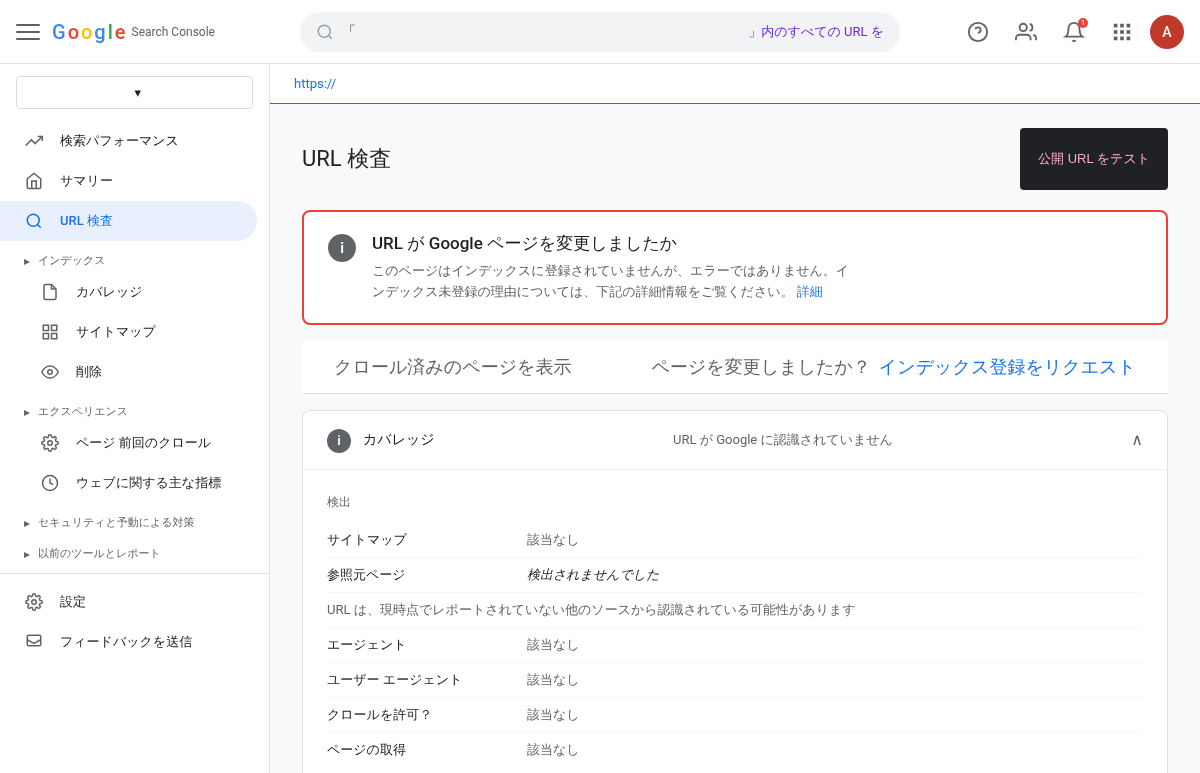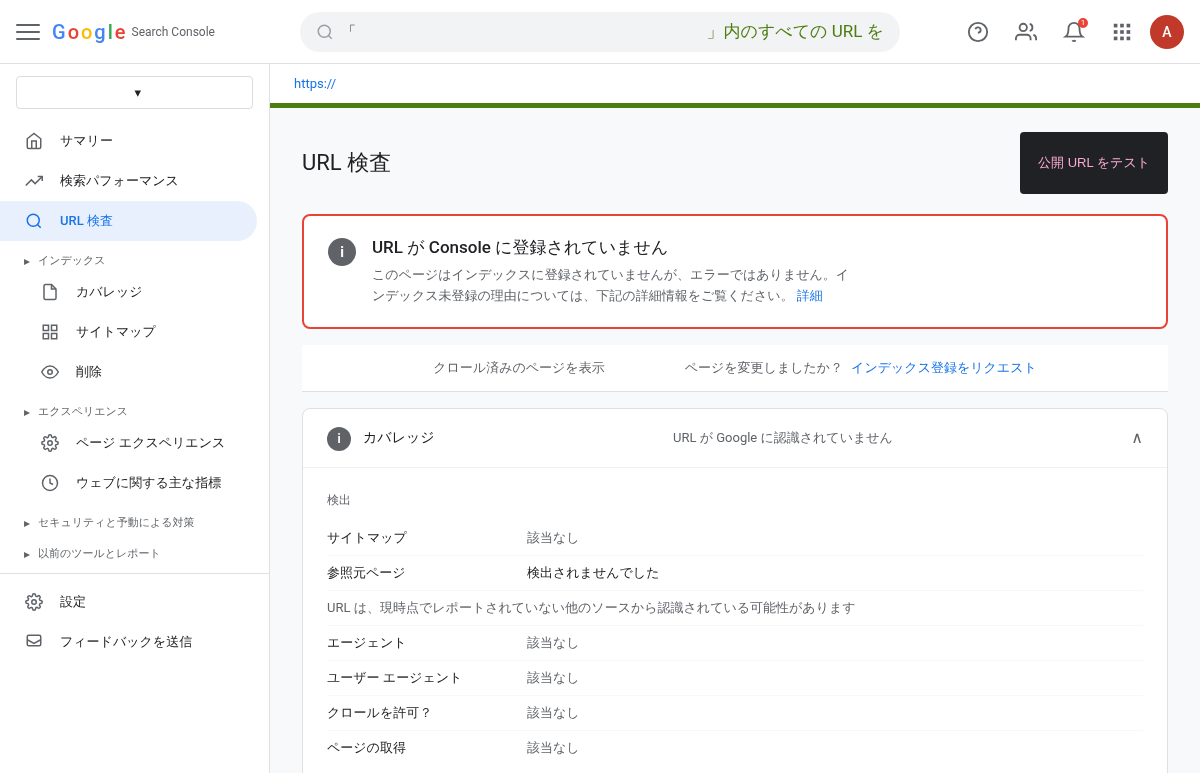--- a/index.html
+++ b/index.html
@@ -52,21 +52,21 @@
       padding: 0 16px;
       height: 40px;
       max-width: 600px;
       margin: 0 24px;
     }
     .search-bar input {
       border: none; background: transparent; outline: none;
       font-size: 14px; flex: 1; color: #202124;
     }
     .search-hint {
-      font-size: 17px; color: #4d7c0f; white-space: nowrap;
+      font-size: 13px; color: #6d28d9; white-space: nowrap;
     }
 
     .header-actions {
       display: flex; align-items: center; gap: 8px; margin-left: auto;
     }
     .icon-btn {
       width: 40px; height: 40px;
       border-radius: 50%;
       display: flex; align-items: center; justify-content: center;
       cursor: pointer;
@@ -163,21 +163,21 @@
       margin-left: 270px;
       margin-top: 64px;
       padding: 0;
       background: #f8f9fa;
       min-height: calc(100vh - 64px);
     }
 
     .url-bar {
       background: #fff;
       padding: 12px 24px;
-      border-bottom: 5px solid #4d7c0f;
+      border-bottom: 1px solid #4d7c0f;
       font-size: 13px;
       color: #1a73e8;
     }
 
     .content-area {
       padding: 24px 32px;
     }
 
     .page-header {
       display: flex;
@@ -243,21 +243,21 @@
       background: #fff;
       padding: 14px 24px;
       display: flex;
       align-items: center;
       justify-content: center;
       gap: 80px;
       border-bottom: 1px solid #e0e0e0;
       margin-bottom: 16px;
     }
     .action-link {
-      font-size: 13px;
+      font-size: 18px;
       color: #5f6368;
       cursor: pointer;
       text-decoration: none;
     }
     .action-link-group {
       display: flex; align-items: center; gap: 8px;
     }
 
     
     .coverage-card {
@@ -307,21 +307,21 @@
       width: 200px;
       font-size: 13px;
       color: #202124;
       flex-shrink: 0;
     }
     .data-value {
       font-size: 13px;
       color: #202124;
     }
     .data-value.empty { color: #5f6368; }
-    .data-value.found { color: #202124; }
+    .data-value.found { color: #202124; font-style: italic; }
     .data-value.url-note {
       font-size: 13px;
       color: #5f6368;
     }
   </style>
 </head>
 <body>
 
 <header class="header">
   <div class="header-left">
@@ -392,34 +392,34 @@
 
 <nav class="sidebar">
   <div class="property-selector">
     <span></span>
     <span class="chevron-down">▾</span>
   </div>
 
   <div class="nav-item">
     <span class="nav-icon">
       <svg width="18" height="18" viewBox="0 0 24 24" fill="none" stroke="#5f6368" stroke-width="2">
+          <polyline points="23 6 13.5 15.5 8.5 10.5 1 18"></polyline>
+          <polyline points="17 6 23 6 23 12"></polyline>
+        </svg>
+    </span>
+    <span>検索パフォーマンス</span>
+  </div>
+  <div class="nav-item">
+    <span class="nav-icon">
+      <svg width="18" height="18" viewBox="0 0 24 24" fill="none" stroke="#5f6368" stroke-width="2">
           <path d="M3 9l9-7 9 7v11a2 2 0 0 1-2 2H5a2 2 0 0 1-2-2z"></path>
           <polyline points="9 22 9 12 15 12 15 22"></polyline>
         </svg>
     </span>
     <span>サマリー</span>
-  </div>
-  <div class="nav-item">
-    <span class="nav-icon">
-      <svg width="18" height="18" viewBox="0 0 24 24" fill="none" stroke="#5f6368" stroke-width="2">
-          <polyline points="23 6 13.5 15.5 8.5 10.5 1 18"></polyline>
-          <polyline points="17 6 23 6 23 12"></polyline>
-        </svg>
-    </span>
-    <span>検索パフォーマンス</span>
   </div>
   <div class="nav-item active">
     <span class="nav-icon">
       <svg width="18" height="18" viewBox="0 0 24 24" fill="none" stroke="#1a73e8" stroke-width="2">
           <circle cx="11" cy="11" r="8"></circle>
           <line x1="21" y1="21" x2="16.65" y2="16.65"></line>
         </svg>
     </span>
     <span>URL 検査</span>
   </div>
@@ -462,21 +462,21 @@
     <span class="expand-icon">▸</span>
     <span>エクスペリエンス</span>
   </div>
   <div class="nav-item" style="padding-left:40px">
     <span class="nav-icon">
       <svg width="18" height="18" viewBox="0 0 24 24" fill="none" stroke="#5f6368" stroke-width="2">
           <circle cx="12" cy="12" r="3"></circle>
           <path d="M19.4 15a1.65 1.65 0 0 0 .33 1.82l.06.06a2 2 0 0 1-2.83 2.83l-.06-.06a1.65 1.65 0 0 0-1.82-.33 1.65 1.65 0 0 0-1 1.51V21a2 2 0 0 1-4 0v-.09A1.65 1.65 0 0 0 9 19.4a1.65 1.65 0 0 0-1.82.33l-.06.06a2 2 0 0 1-2.83-2.83l.06-.06A1.65 1.65 0 0 0 4.68 15a1.65 1.65 0 0 0-1.51-1H3a2 2 0 0 1 0-4h.09A1.65 1.65 0 0 0 4.6 9a1.65 1.65 0 0 0-.33-1.82l-.06-.06a2 2 0 0 1 2.83-2.83l.06.06A1.65 1.65 0 0 0 9 4.68a1.65 1.65 0 0 0 1-1.51V3a2 2 0 0 1 4 0v.09a1.65 1.65 0 0 0 1 1.51 1.65 1.65 0 0 0 1.82-.33l.06-.06a2 2 0 0 1 2.83 2.83l-.06.06A1.65 1.65 0 0 0 19.4 9a1.65 1.65 0 0 0 1.51 1H21a2 2 0 0 1 0 4h-.09a1.65 1.65 0 0 0-1.51 1z"></path>
         </svg>
     </span>
-    <span>ページ エクスペリエンス</span>
+    <span>ページ 前回のクロール</span>
   </div>
   <div class="nav-item" style="padding-left:40px">
     <span class="nav-icon">
       <svg width="18" height="18" viewBox="0 0 24 24" fill="none" stroke="#5f6368" stroke-width="2">
           <circle cx="12" cy="12" r="10"></circle>
           <polyline points="12 6 12 12 16 14"></polyline>
         </svg>
     </span>
     <span>ウェブに関する主な指標</span>
   </div>
@@ -522,21 +522,21 @@
     <div class="page-header">
       <h1 class="page-title">URL 検査</h1>
       <button class="test-btn">公開 URL をテスト</button>
     </div>
 
     <div class="status-card">
       <div class="info-icon-circle">
         <span>i</span>
       </div>
       <div class="status-card-content">
-        <div class="status-title">URL が Console に登録されていません</div>
+        <div class="status-title">URL が Google ページを変更しましたか</div>
         <div class="status-desc">
           このページはインデックスに登録されていませんが、エラーではありません。イ<br>ンデックス未登録の理由については、下記の詳細情報をご覧ください。
           <a href="#">詳細</a>
         </div>
       </div>
     </div>
 
     <div class="action-bar">
       <a href="#" class="action-link">クロール済みのページを表示</a>
       <div class="action-link-group">

